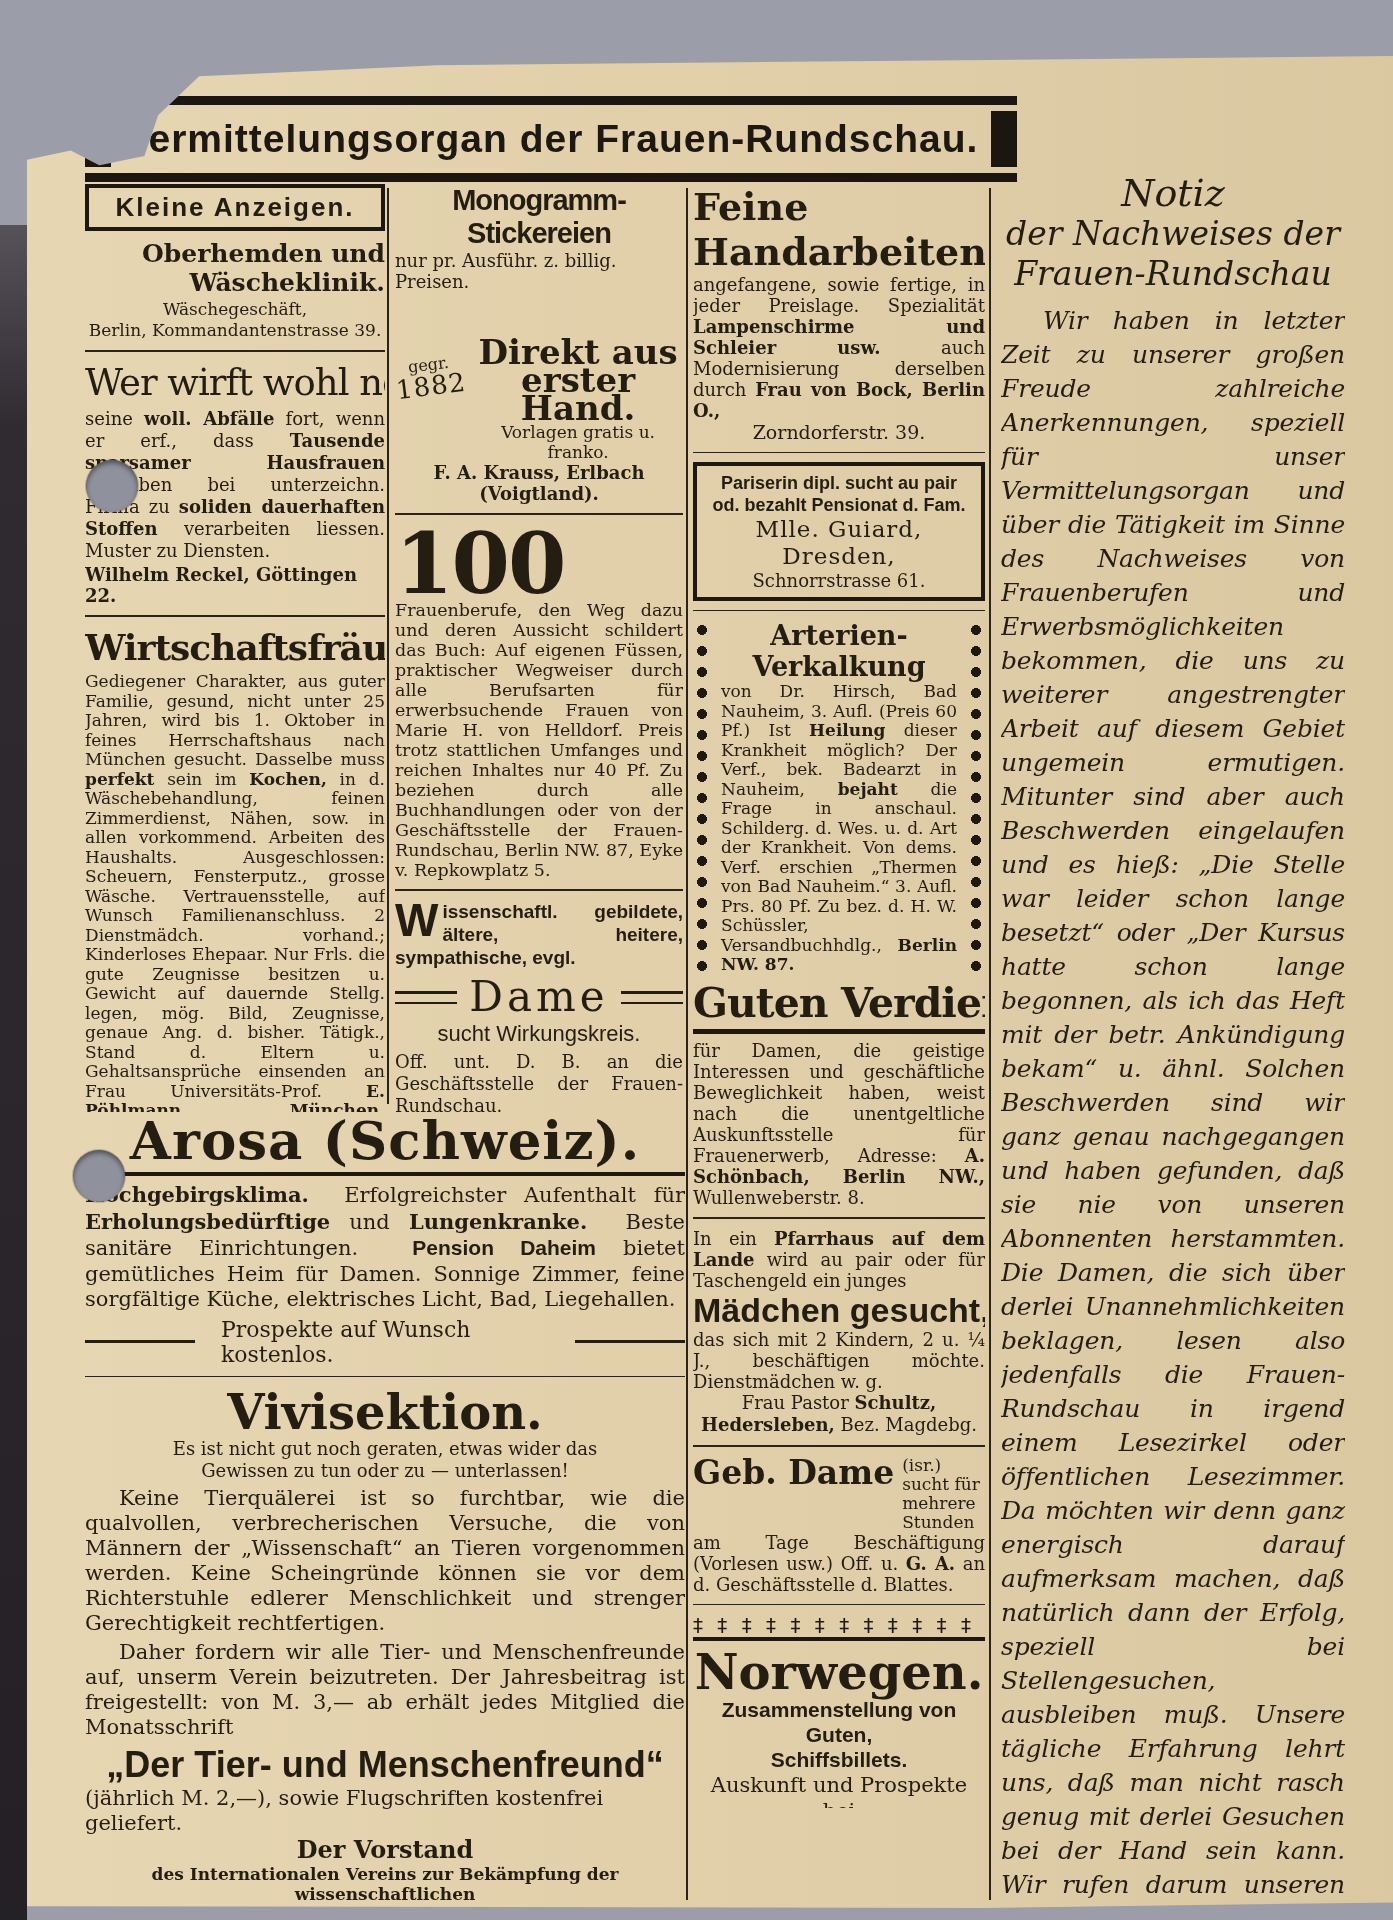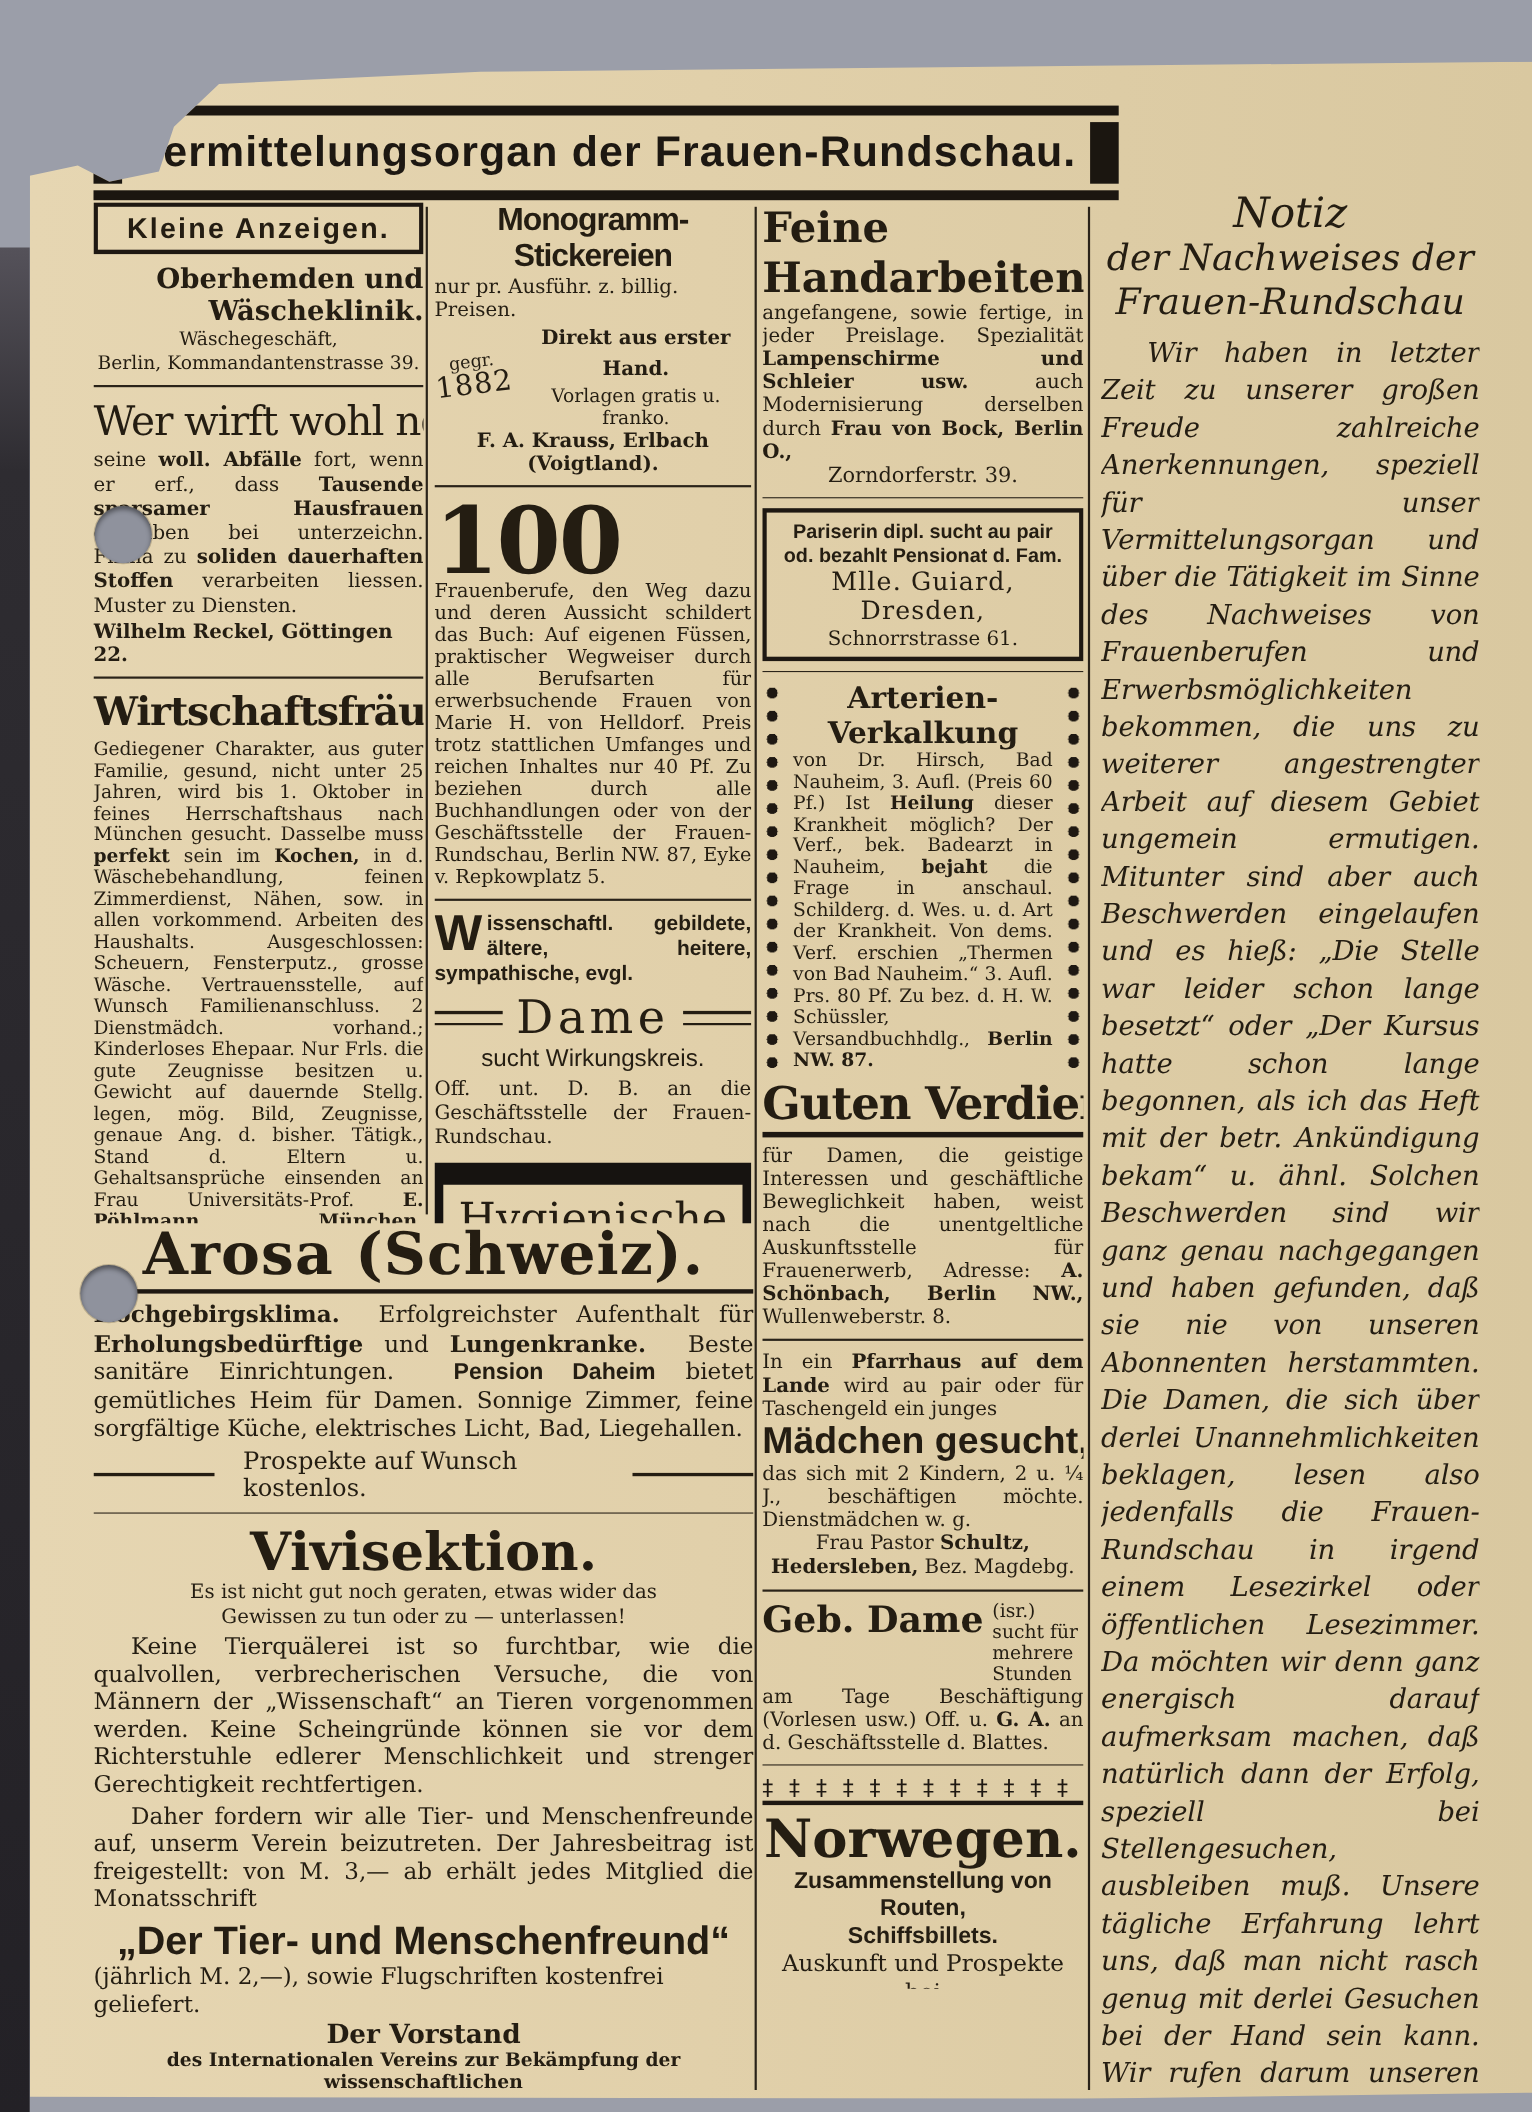--- a/index.html
+++ b/index.html
@@ -47,21 +47,21 @@
   .sig{font-weight:bold;font-size:18px;margin-top:2px;}
 
   
   .mono-title{font-family:"Liberation Sans",sans-serif;font-weight:bold;font-size:29px;
               text-align:center;letter-spacing:-1px;}
   .direkt-row{display:flex;align-items:center;margin-top:2px;}
   .gegr{transform:rotate(-7deg);text-align:center;line-height:1;margin-right:8px;}
   .gegr .g1{font-size:16px;}
   .gegr .g2{font-size:26px;letter-spacing:1px;}
   .direkt-main{flex:1;text-align:center;}
-  .direkt-main .d1{font-weight:bold;font-size:18px;line-height:28px;}
+  .direkt-main .d1{font-weight:bold;font-size:34px;line-height:28px;margin-top:44px;}
   .direkt-main .d2{font-size:17px;}
   .krauss{font-weight:bold;font-size:18px;text-align:center;}
   .num100{float:left;font-weight:bold;font-size:84px;line-height:72px;margin:4px 10px 0 0;letter-spacing:-2px;}
   .wcap{float:left;font-family:"Liberation Sans",sans-serif;font-weight:bold;font-size:46px;line-height:40px;margin-right:4px;}
   .w-intro{font-family:"Liberation Sans",sans-serif;font-weight:bold;font-size:19px;line-height:23px;text-align:justify;}
   .dame-row{display:flex;align-items:center;justify-content:center;gap:12px;margin:6px 0 0;}
   .dbl-rule{flex:1;height:8px;border-top:3px solid #241d12;border-bottom:2px solid #241d12;}
   .dame-word{font-size:42px;letter-spacing:4px;line-height:44px;}
   .sucht{font-family:"Liberation Sans",sans-serif;font-weight:normal;font-size:22px;text-align:center;margin-top:2px;}
   .off-line{font-size:18px;line-height:22px;text-align:justify;margin-top:4px;}
@@ -259,21 +259,21 @@
         </div>
         <div class="c3-body" style="font-size:18px;line-height:21px;">am Tage Beschäftigung (Vorlesen usw.) Off. u. <b>G. A.</b> an d. Geschäftsstelle d. Blattes.</div>
       </div>
       <hr class="rule thin">
 
       <div class="ornament">‡ ‡ ‡ ‡ ‡ ‡ ‡ ‡ ‡ ‡ ‡ ‡ ‡ ‡ ‡ ‡ ‡ ‡</div>
       <div class="orn-bar"></div>
 
       <div>
         <div class="nor-t">Norwegen.</div>
-        <div class="nor-sub">Zusammenstellung von Routen,</div>
+        <div class="nor-sub">Zusammenstellung von Guten,</div>
         <div class="nor-sub">Schiffsbillets.</div>
         <div class="nor-line">Auskunft und Prospekte bei</div>
 
       </div>
 
     </div>
 
     <div class="col col4 notiz">
       <div class="notiz-h1">Notiz</div>
       <div class="notiz-h2">der Nachweises der</div>

